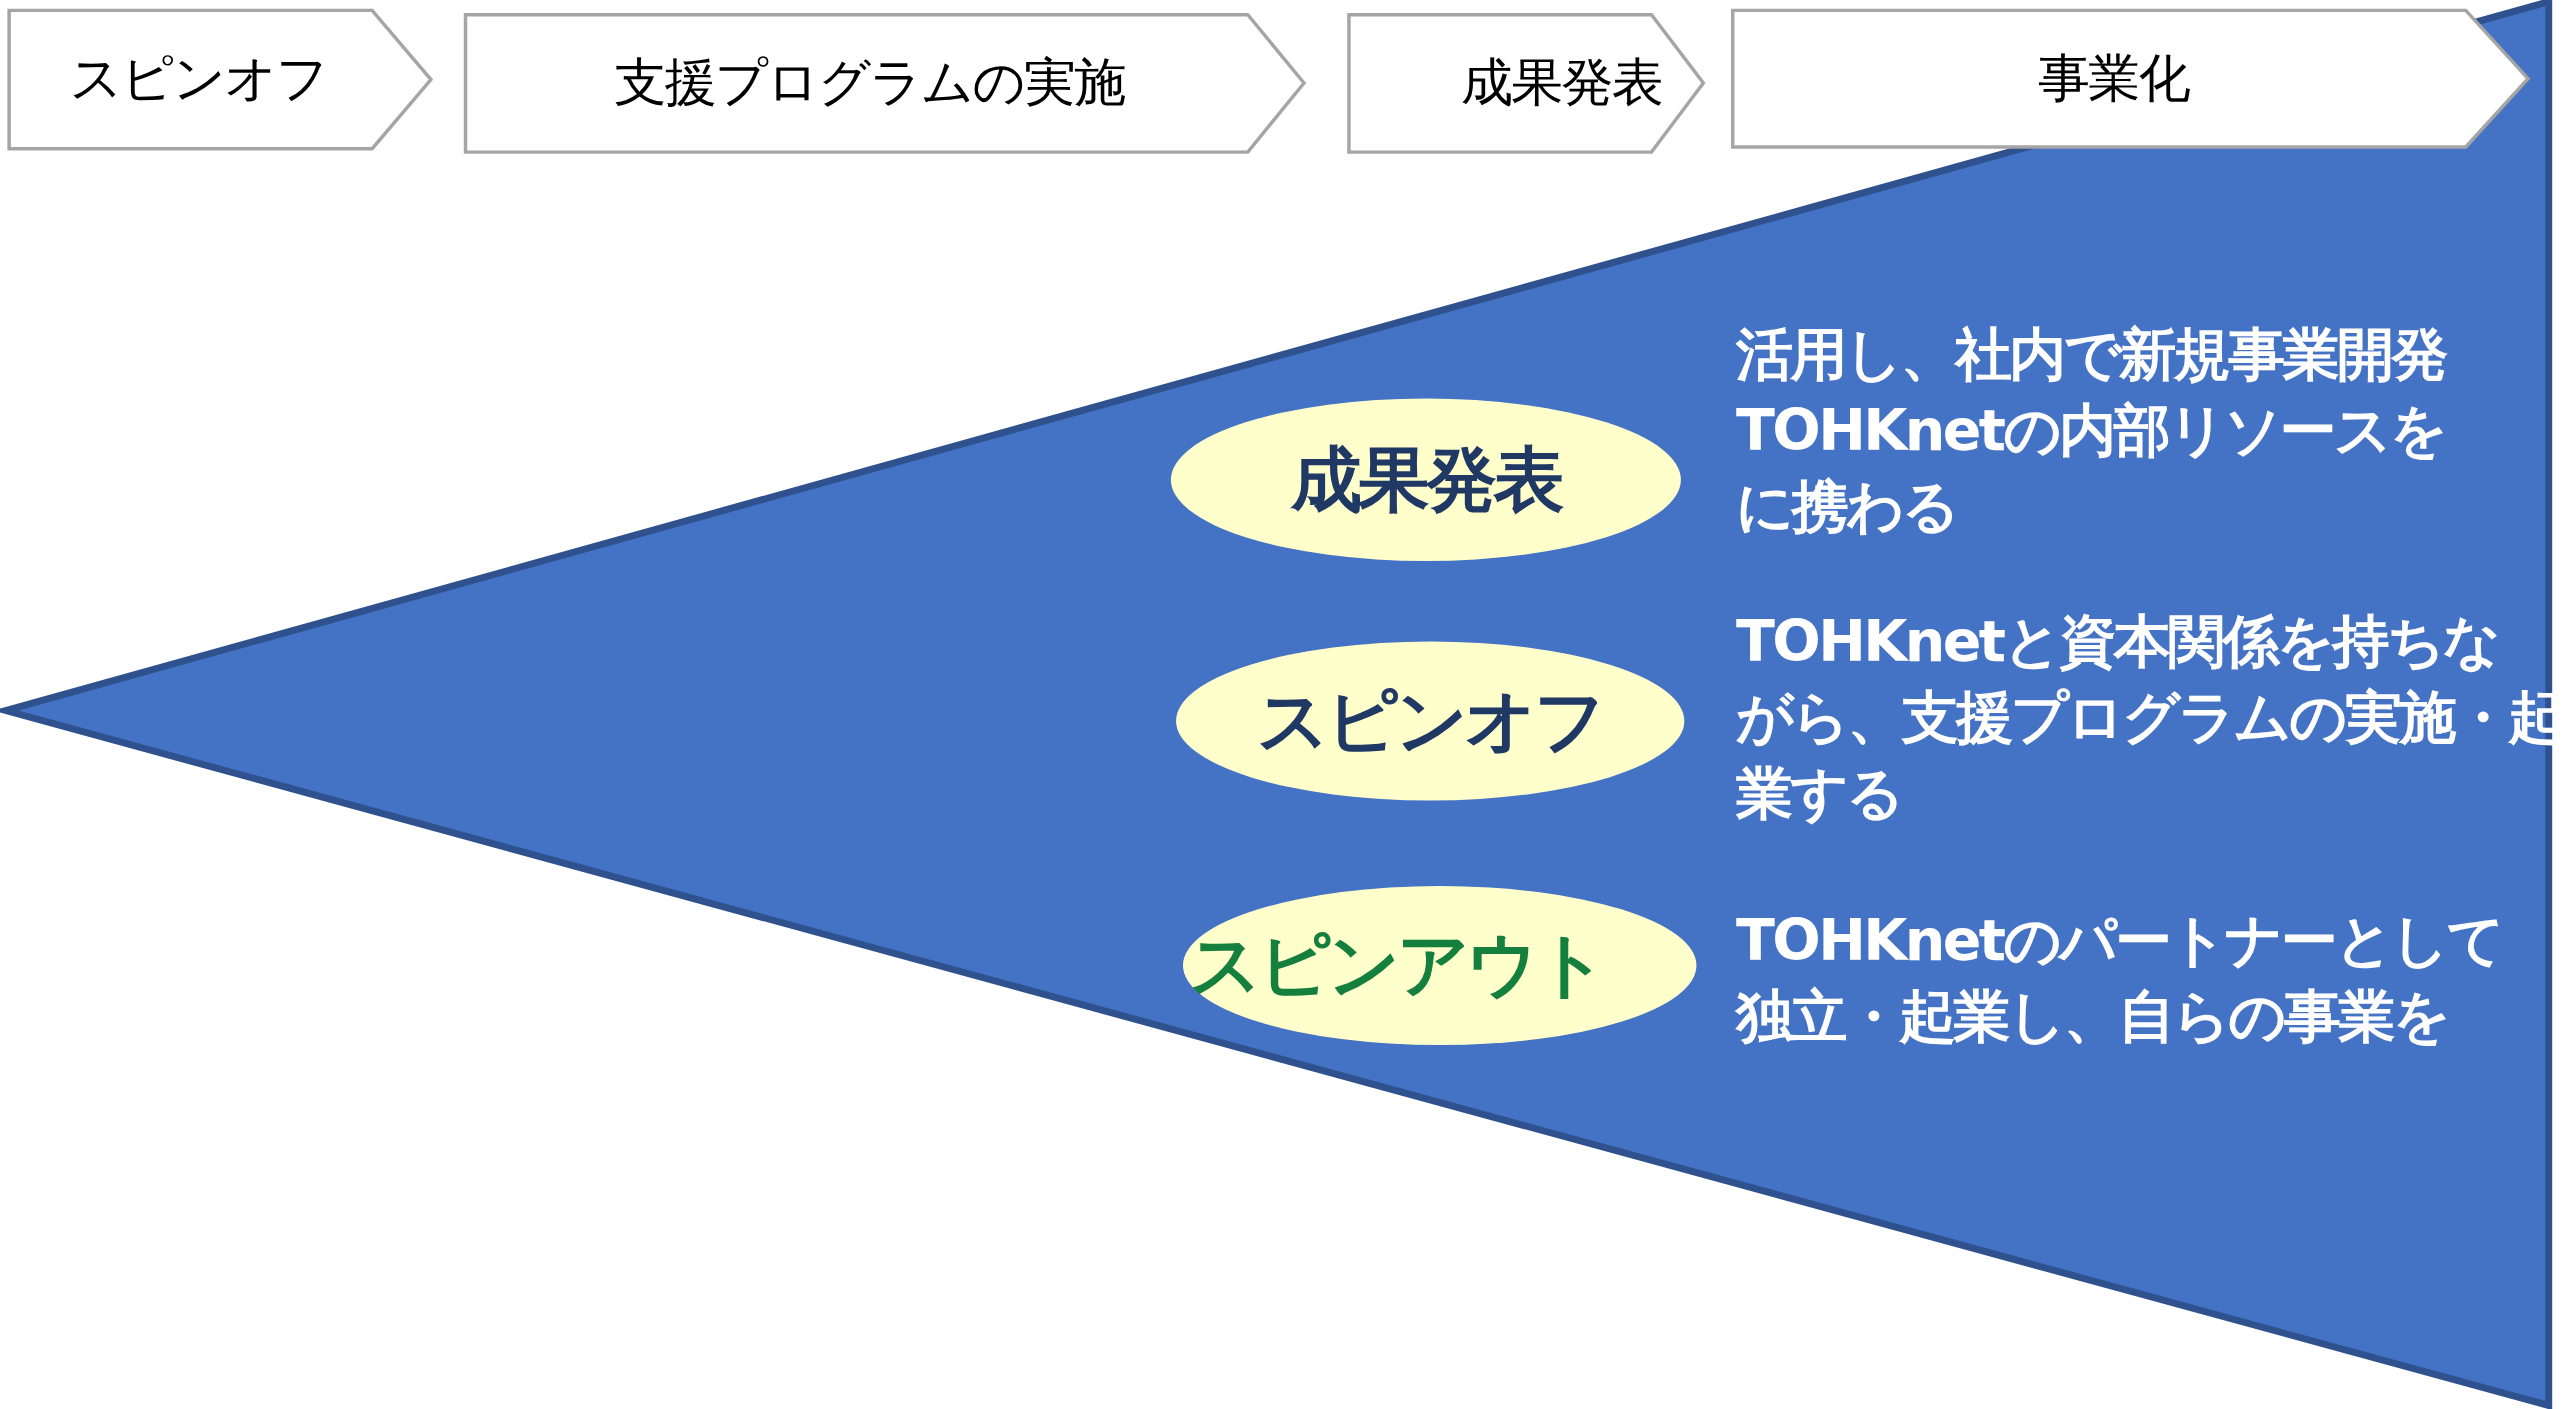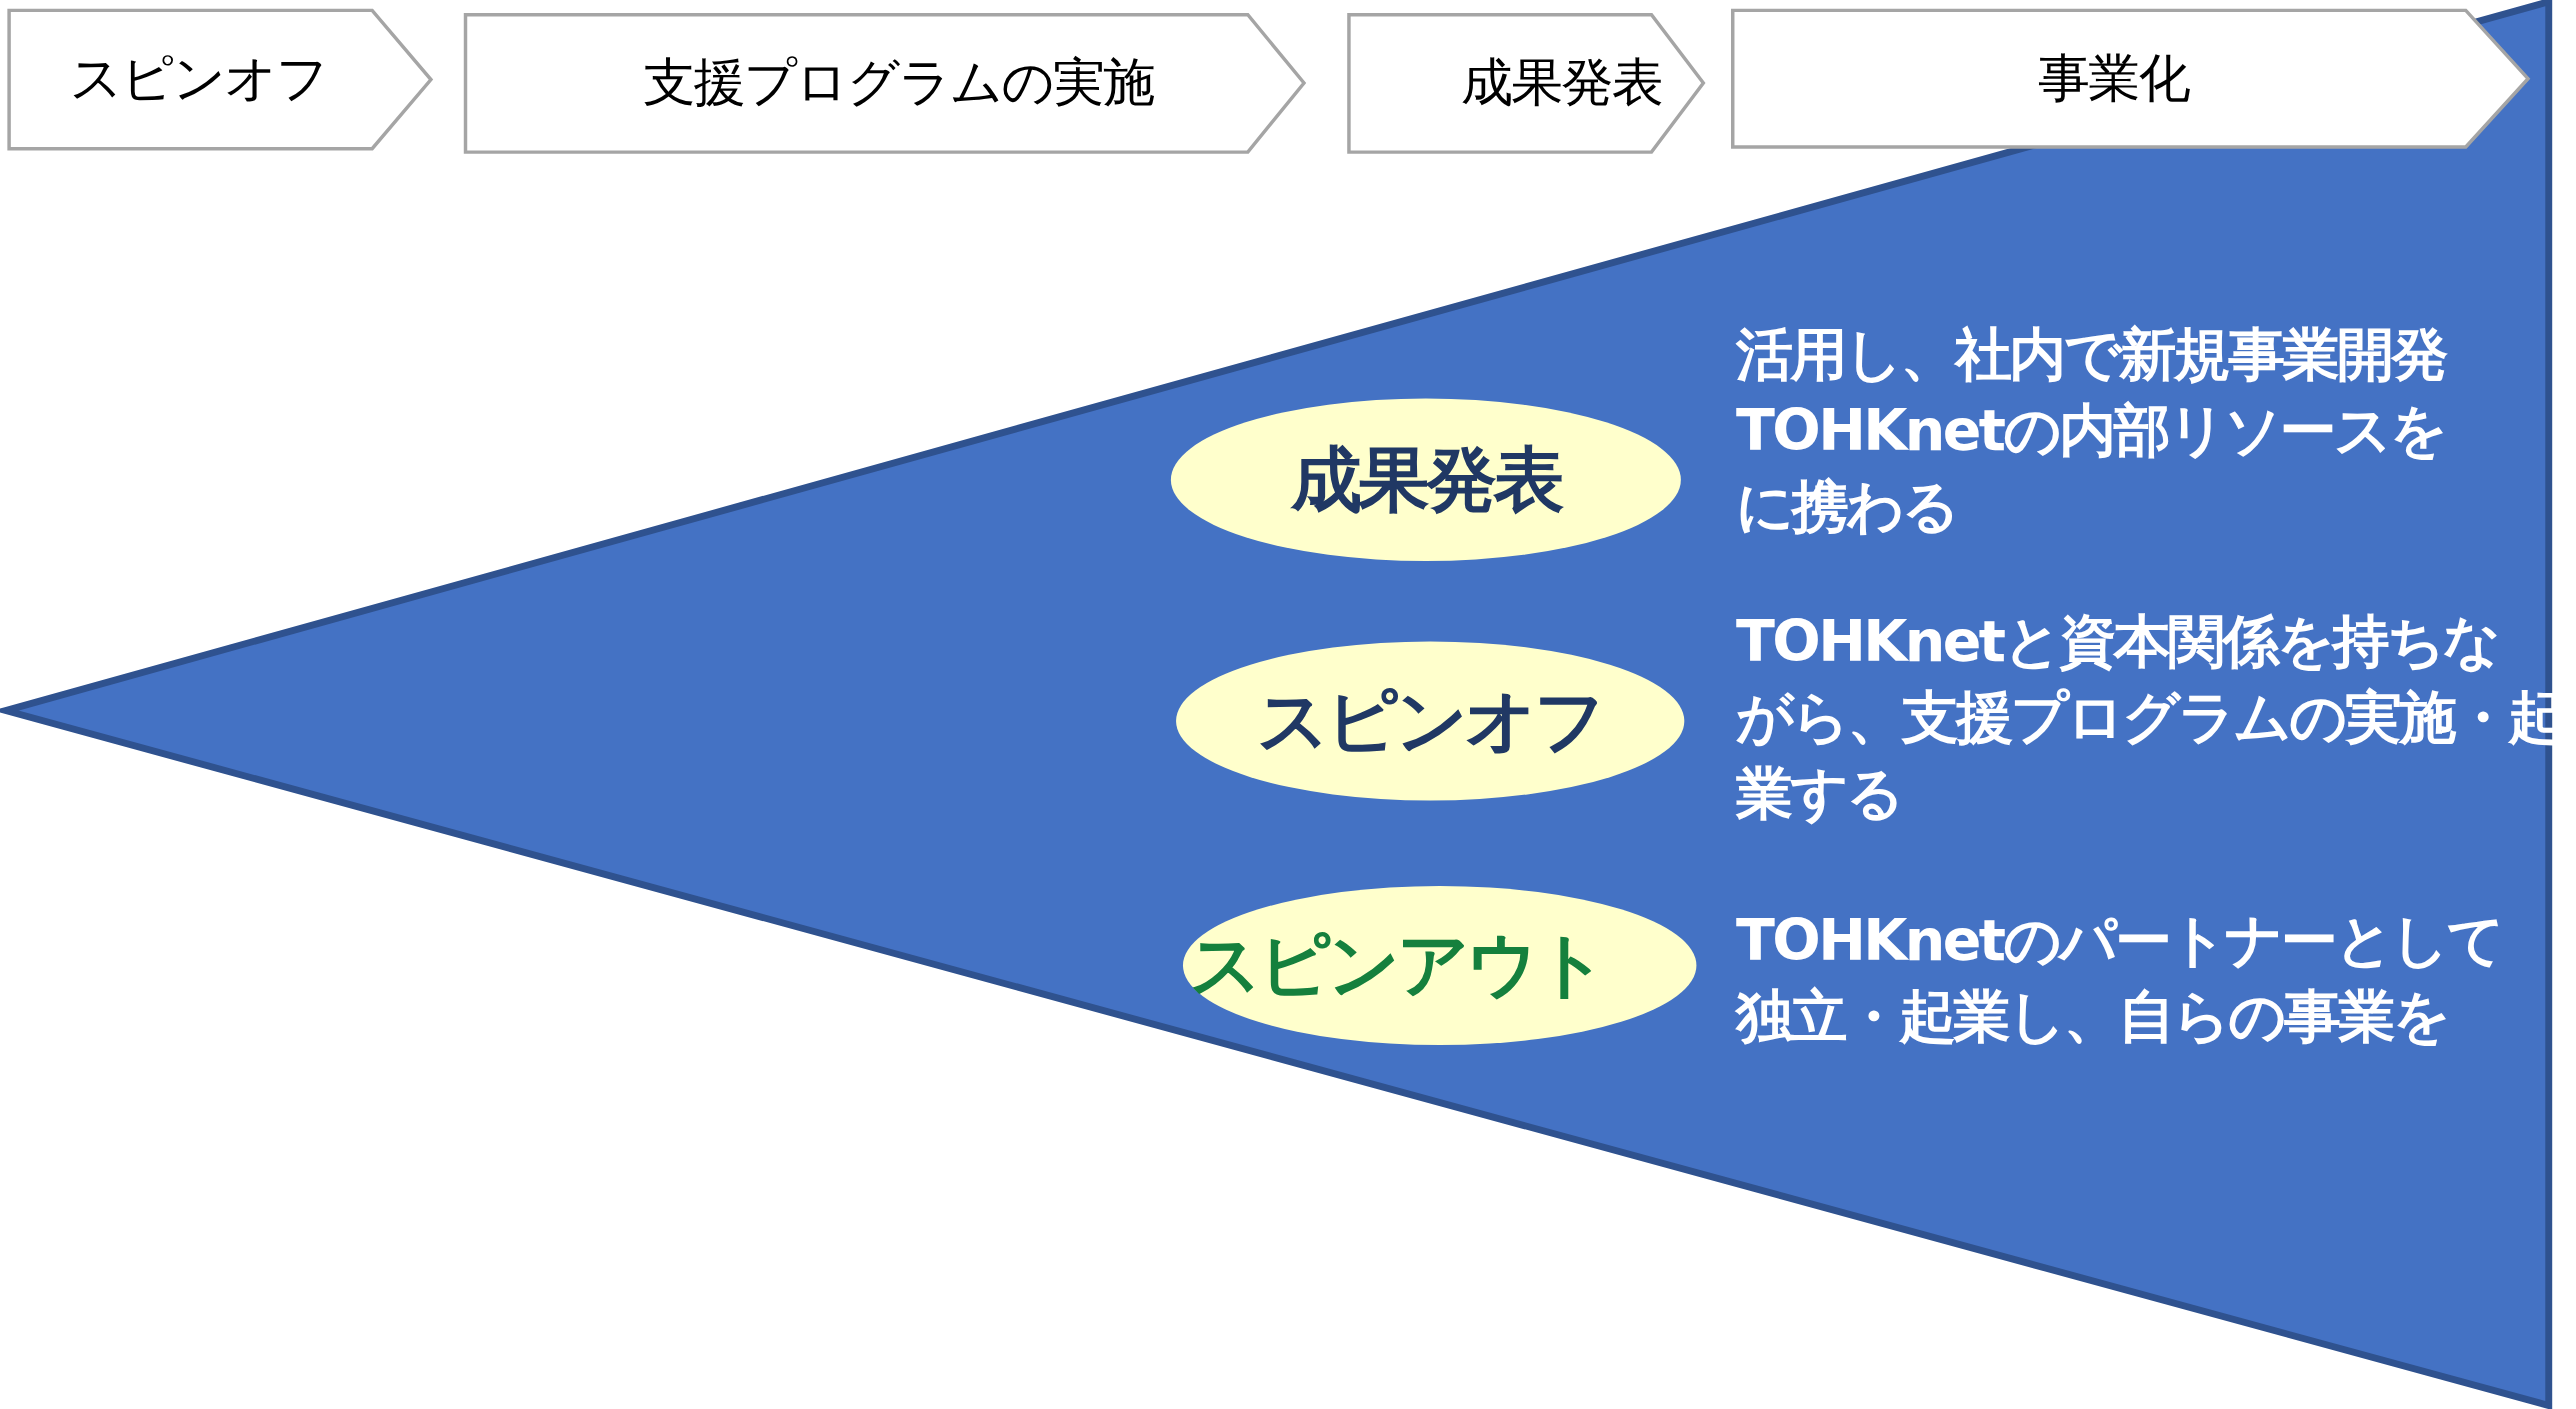--- a/index.html
+++ b/index.html
@@ -33,21 +33,21 @@
   <polygon points="538,17 1443,17 1508,96 1443,176 538,176" fill="#FFFFFF" stroke="#A5A5A5" stroke-width="4"></polygon>
   <polygon points="1560,17 1910,17 1970,96 1910,176 1560,176" fill="#FFFFFF" stroke="#A5A5A5" stroke-width="4"></polygon>
   <polygon points="2004,12 2852,12 2924,91 2852,170 2004,170" fill="#FFFFFF" stroke="#A5A5A5" stroke-width="4"></polygon>
 
   <ellipse cx="1649" cy="555" rx="295" ry="94" fill="#FFFFCC"></ellipse>
   <ellipse cx="1654" cy="834" rx="294" ry="92" fill="#FFFFCC"></ellipse>
   <ellipse cx="1665" cy="1117" rx="297" ry="92" fill="#FFFFCC"></ellipse>
 </svg>
 
 <div class="chev-label" style="left:8.6px; top:10.4px; width:380px; height:138px;">スピンオフ</div>
-<div class="chev-label" style="left:465px; top:14.7px; width:809px; height:137px;margin-left:29px;">支援プログラムの実施</div>
+<div class="chev-label" style="left:465px; top:14.7px; width:809px; height:137px;">支援プログラムの実施</div>
 <div class="chev-label" style="left:1349px; top:14.7px; width:329px; height:137px;margin-left:48px;">成果発表</div>
 <div class="chev-label" style="left:1733px; top:10.4px; width:761px; height:137px;">事業化</div>
 
 <div class="ell-label" style="left: 1171px; top: 399px; width: 510px; height: 163px; color: rgb(32, 56, 100);">成果発表</div>
 <div class="ell-label" style="left: 1176px; top: 642px; width: 508px; height: 159px; color: rgb(32, 56, 100);">スピンオフ</div>
 <div class="ell-label" style="left: 1140px; top: 886px; width: 514px; height: 159px; color: #15803d;">スピンアウト</div>
 
 <div class="desc" style="top: 316px; color: rgb(255, 255, 255);">
   <span class="line">活用し、社内で新規事業開発</span>
   <span class="line">TOHKnetの内部リソースを</span>

